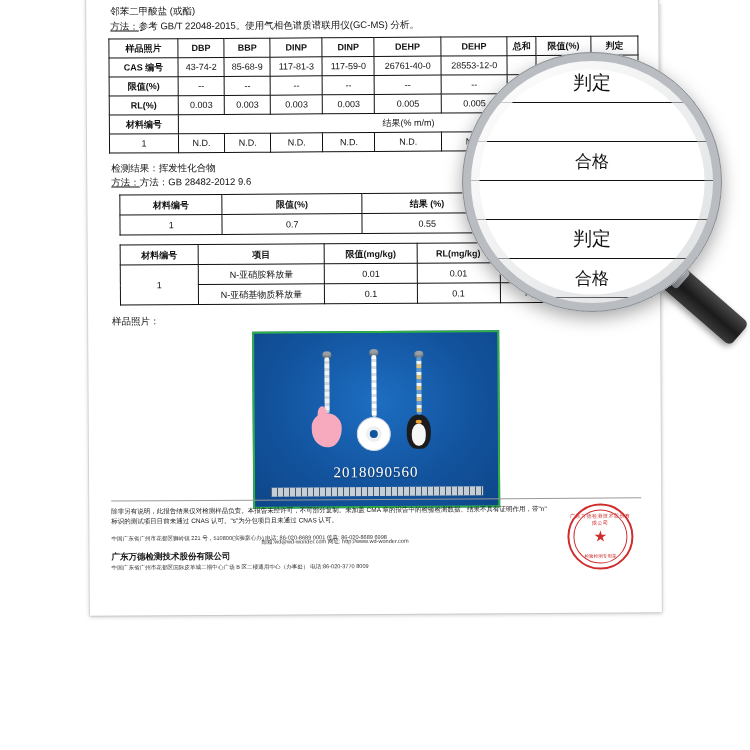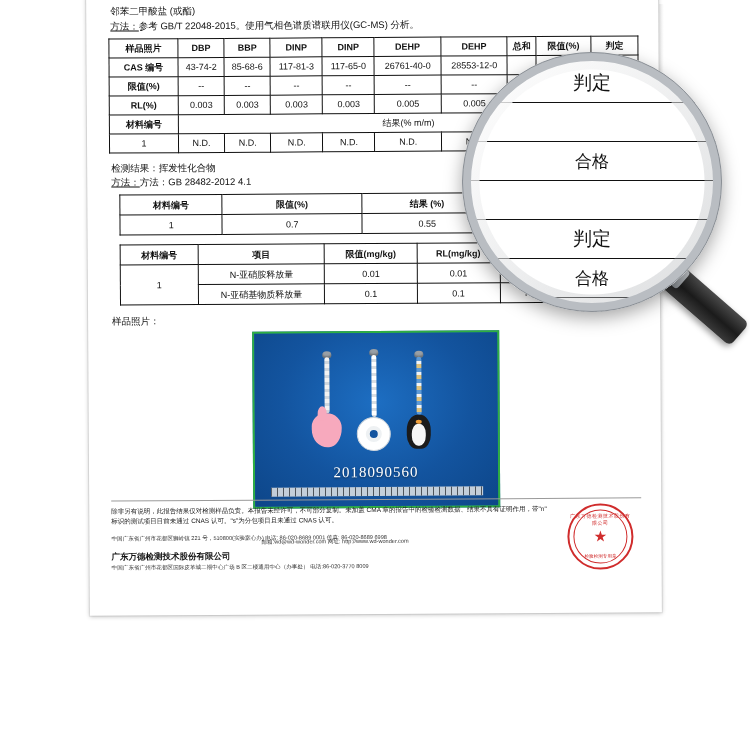--- a/index.html
+++ b/index.html
@@ -171,23 +171,23 @@
           <td class="lbl">DINP</td>
           <td class="lbl">DEHP</td>
           <td class="lbl">DEHP</td>
           <td class="lbl">总和</td>
           <td class="lbl" style="width:52px">限值(%)</td>
           <td class="lbl" style="width:44px">判定</td>
         </tr>
         <tr>
           <td class="lbl">CAS 编号</td>
           <td>43-74-2</td>
-          <td>85-68-6</td>
+          <td>85-68-9</td>
           <td>117-81-3</td>
-          <td>117-65-0</td>
+          <td>117-59-0</td>
           <td>26761-40-0</td>
           <td>28553-12-0</td>
           <td></td>
           <td></td>
           <td></td>
         </tr>
         <tr>
           <td class="lbl">限值(%)</td>
           <td>--</td>
           <td>--</td>
@@ -225,21 +225,21 @@
           <td>N.D.</td>
           <td>N.D.</td>
           <td></td>
           <td>合格</td>
         </tr>
       </tbody>
         </table>
 
       <div class="sec-head">检测结果：挥发性化合物</div>
       <div class="t-method">
-        <span class="u">方法：</span><span>方法：GB 28482-2012 4.1</span>
+        <span class="u">方法：</span><span>方法：GB 28482-2012 9.6</span>
       </div>
 
       <table class="tbl-voc">
         <tbody>
             <tr>
           <td class="lbl" style="width:22%">材料编号</td>
           <td class="lbl" style="width:30%">限值(%)</td>
           <td class="lbl" style="width:28%">结果 (%)</td>
           <td class="lbl" style="width:20%">判定</td>
         </tr>

